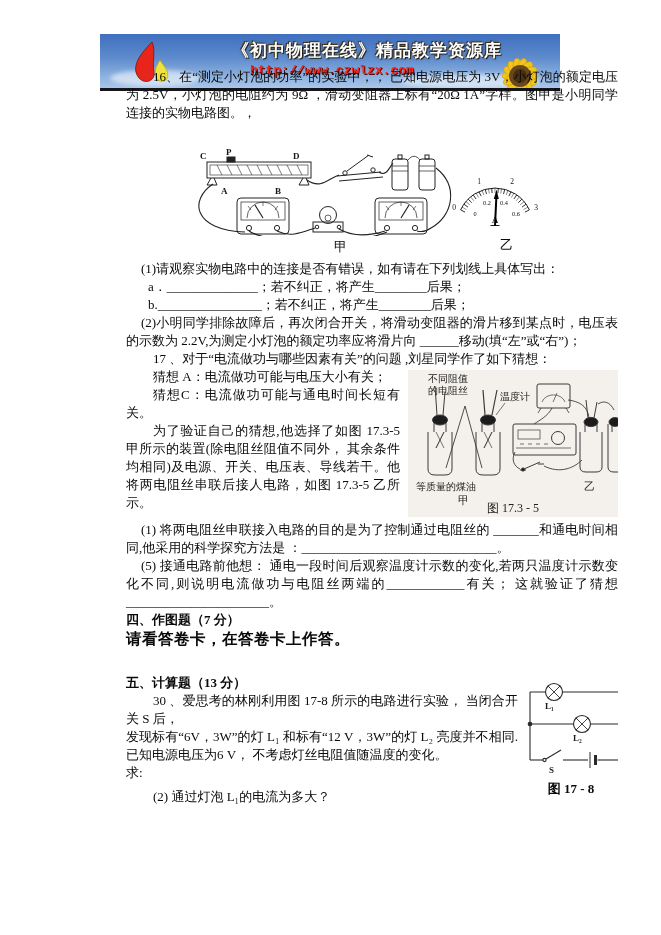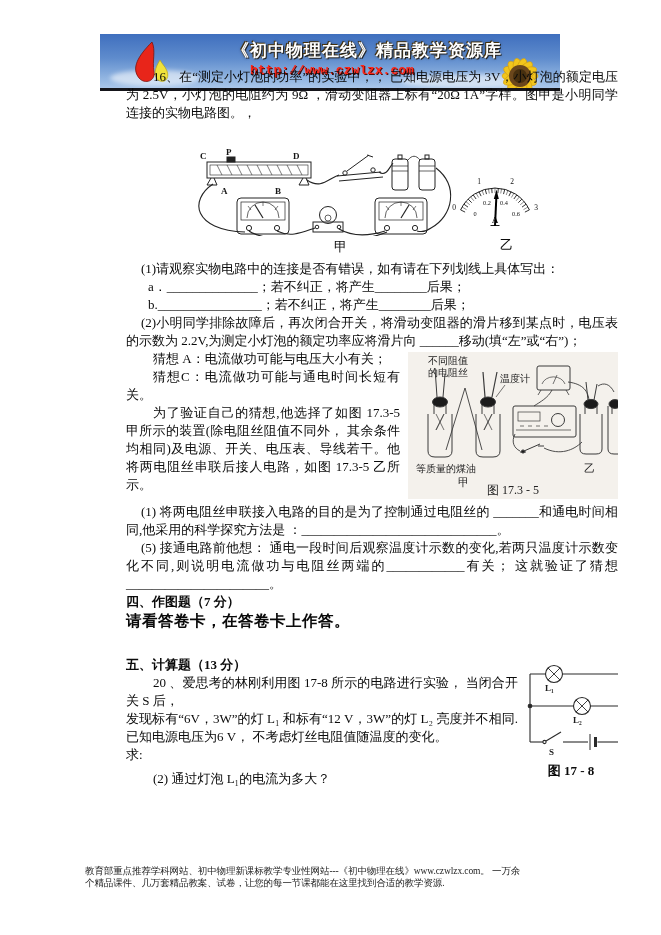--- a/index.html
+++ b/index.html
@@ -176,20 +176,21 @@
         <path d="M61.5,53.5 h9" stroke="#000" stroke-width="0.9"></path>
       </svg>
       <div class="figcap cap-yi">乙</div>
     </div>
 
     <p class="ind1">(1)请观察实物电路中的连接是否有错误，如有请在下列划线上具体写出：</p>
     <p class="ind15">a．______________；若不纠正，将产生________后果；</p>
     <p class="ind15">b.________________；若不纠正，将产生________后果；</p>
     <p class="ind1">(2)小明同学排除故障后，再次闭合开关，将滑动变阻器的滑片移到某点时，电压表的示数为 2.2V,为测定小灯泡的额定功率应将滑片向 ______移动(填“左”或“右”)；</p>
 
+    <p class="ind2">17 、对于“电流做功与哪些因素有关”的问题 ,刘星同学作了如下猜想：</p>
 
     <svg class="fig1735" viewBox="0 0 210 147">
       <rect x="0" y="0" width="210" height="147" fill="#f4f1ec"></rect>
       <g fill="none" stroke="#3a3a3a" stroke-width="1">
 
         <path d="M20,62 L20,99 Q20,105 27,105 L37,105 Q44,105 44,99 L44,62"></path>
         <path d="M26,62 L26,52 M38,62 L38,52"></path>
         <ellipse cx="32" cy="50" rx="7.5" ry="5" fill="#1b1b1b"></ellipse>
         <path d="M29,45 L27,16 M35,45 L37,22"></path>
         <path d="M28,62 l4,8 l4,-8 l-4,8 l-4,8 l4,-8 l4,8" stroke-width="0.7"></path>
@@ -276,25 +277,21 @@
             <text x="21" y="35">L₁</text>
             <text x="49" y="67">L₂</text>
             <text x="25" y="99">S</text>
           </g>
         </svg>
         <span class="cap" style="display:block;font-weight:bold;">图 17 - 8</span>
       </span>
       <span>五、计算题（13 分）</span>
     </p>
 
-    <p class="ind2">20 、爱思考的林刚利用图 17-8 所示的电路进行实验， 当闭合开关 S 后，</p>
+    <p class="ind2">30 、爱思考的林刚利用图 17-8 所示的电路进行实验， 当闭合开关 S 后，</p>
     <p>发现标有“6V，3W”的灯 L₁ 和标有“12 V，3W”的灯 L₂ 亮度并不相同.已知电源电压为6 V， 不考虑灯丝电阻值随温度的变化。</p>
     <p>求:</p>
     <p class="ind2" style="margin-top:6px;">(2) 通过灯泡 L₁的电流为多大？</p>
 
   </div>
 
-  <div class="footer">
-    <div>教育部重点推荐学科网站、初中物理新课标教学专业性网站---《初中物理在线》www.czwlzx.com。 一万余</div>
-    <div>个精品课件、几万套精品教案、试卷，让您的每一节课都能在这里找到合适的教学资源.</div>
-  </div>
 
 </div>
 
 </body></html>

